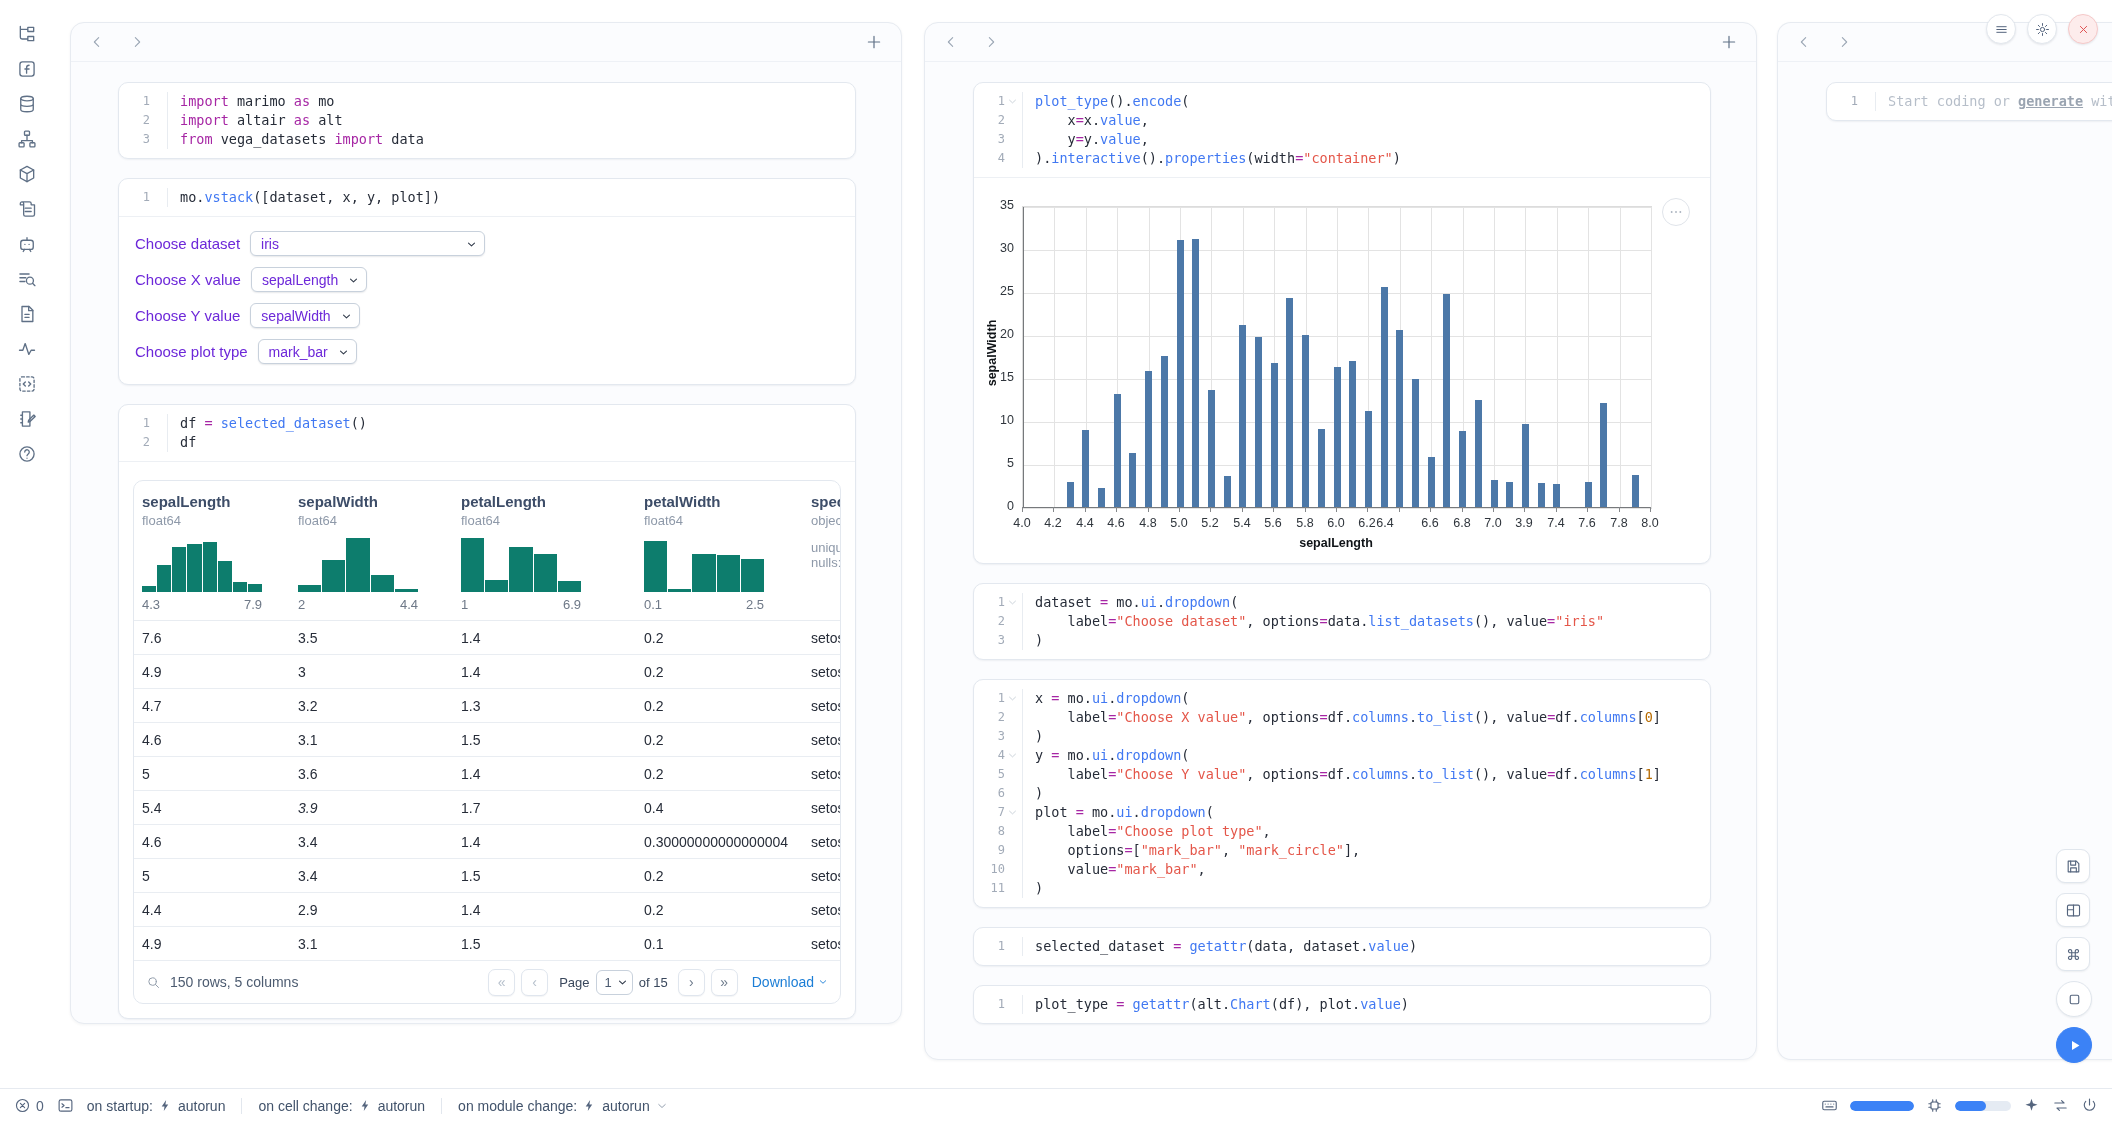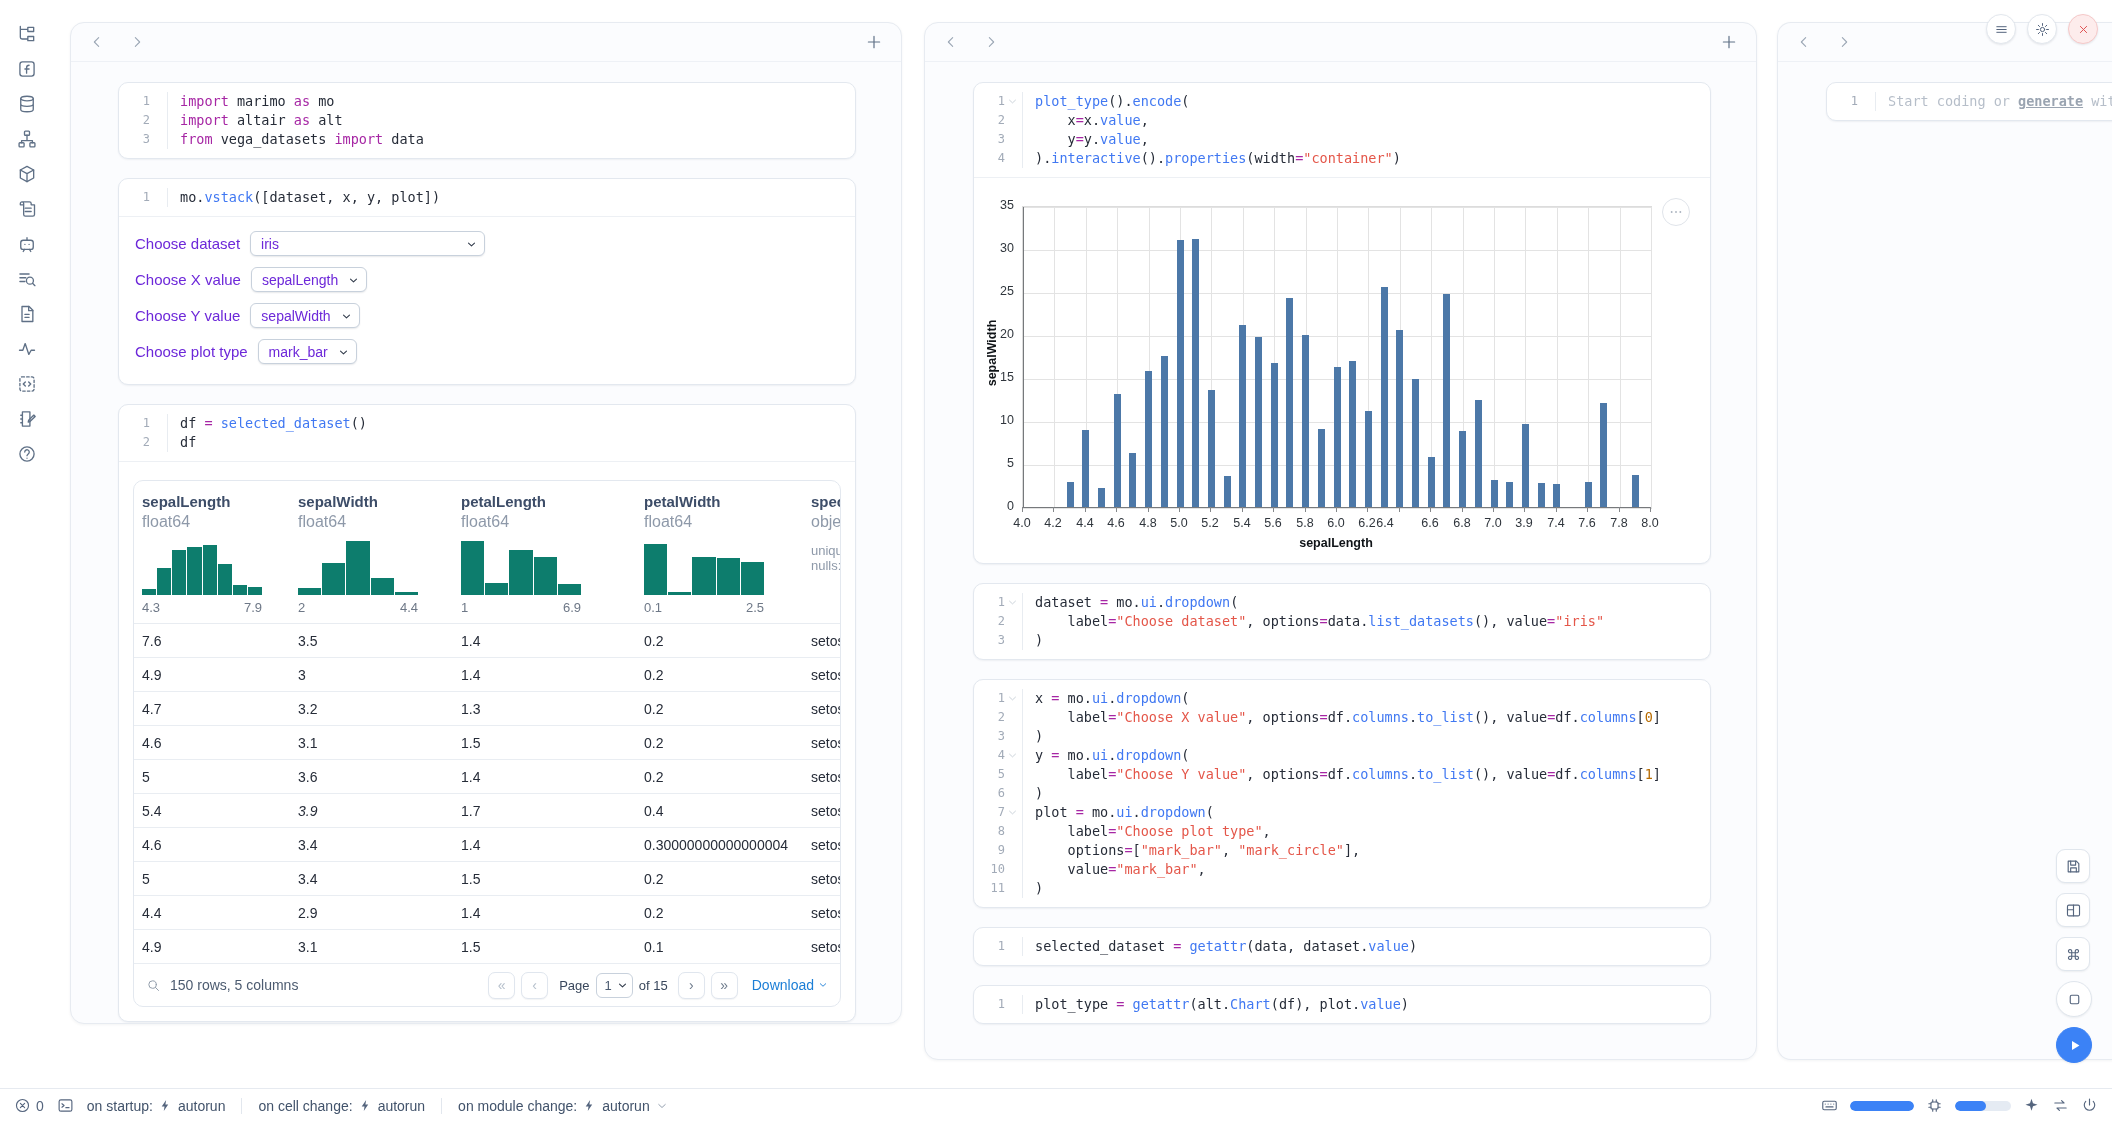--- a/index.html
+++ b/index.html
@@ -48,21 +48,21 @@
           padding:0 28px 0 10px;font-size:14px;cursor:pointer;box-sizing:border-box}
   .select.wide{width:235px}
   .sel-chev{position:absolute;right:7px;top:7px;width:11px;height:11px;color:#323c4c}
   .sel-chev svg{width:11px;height:11px;stroke-width:2.4}
 
   
   .table-wrap{margin:18px 14px 14px;border:1px solid #e3e8ef;border-radius:10px;overflow:hidden;background:#fff}
   .thead{display:flex;border-bottom:1px solid #e8ecf1}
   .th{box-sizing:border-box;padding:12px 8px 8px;flex:none;overflow:hidden}
   .th .nm{font-size:15px;font-weight:bold;color:#3d4d68;white-space:nowrap}
-  .th .dt{font-size:16px;color:#8e99a9;margin-top:3px;white-space:nowrap}
+  .th .dt{font-size:13px;color:#8e99a9;margin-top:3px;white-space:nowrap}
   .hist{width:120px;height:54px;margin-top:10px;display:flex;align-items:flex-end;gap:1px}
   .hist i{flex:1;display:block}
   .rng{width:120px;margin-top:5px;display:flex;justify-content:space-between;font-size:13px;color:#6e7887}
   .metaln{font-size:13px;color:#8e99a9;white-space:nowrap}
   .metaln.first{margin-top:12px}
   .trow{display:flex;height:33px;align-items:center;border-bottom:1px solid #e9edf2;font-size:14px;color:#262c38}
   .td{box-sizing:border-box;padding:0 8px;flex:none;white-space:nowrap;overflow:hidden}
   .tfoot{display:flex;align-items:center;height:42px;padding:0 12px;font-size:14px;color:#4c5b70;gap:9px}
   .sicon{width:15px;height:15px;color:#939eac}
   .sicon svg{width:15px;height:15px}

